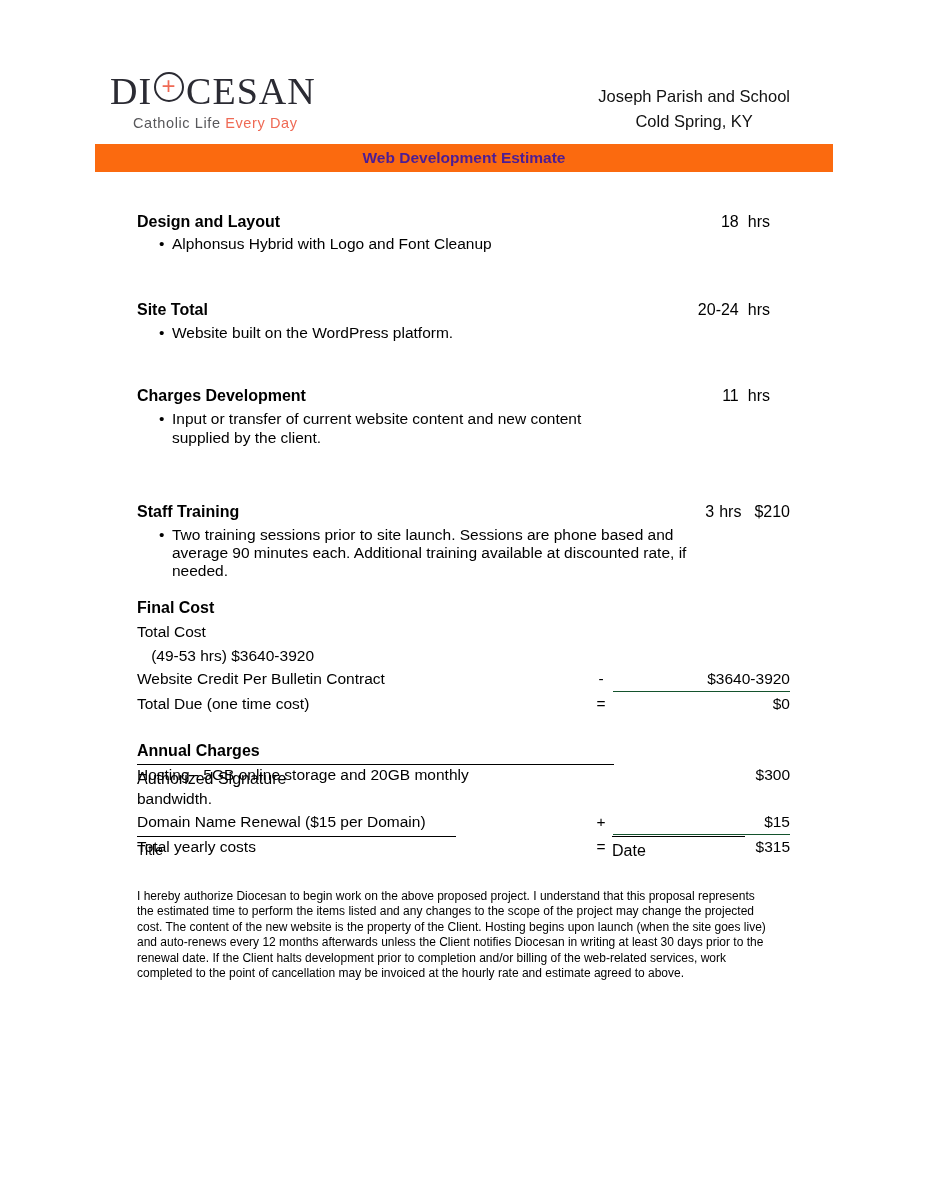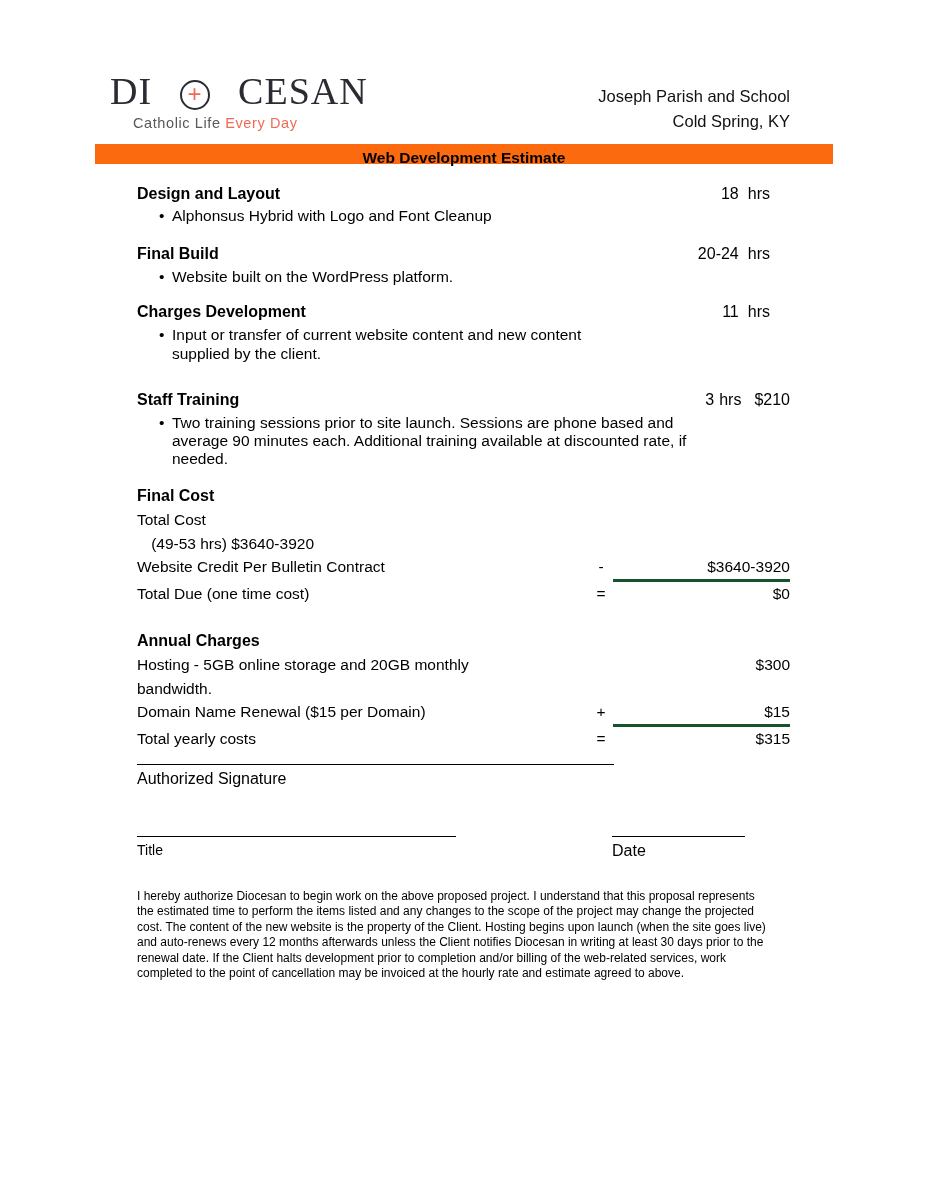--- a/index.html
+++ b/index.html
@@ -1,55 +1,55 @@
 <!DOCTYPE html>
 <html><head>
 <meta charset="utf-8">
 <style>
   html,body{margin:0;padding:0;background:#fff;}
   .page{position:relative;width:927px;height:1200px;background:#fff;overflow:hidden;
         font-family:"Liberation Sans",sans-serif;color:#000;}
 
   
   .logo-block{position:absolute;left:110px;top:72px;}
-  .logo-row{display:flex;align-items:flex-end;color:#2b2b33;
-            font-family:"Liberation Serif",serif;font-size:38px;line-height:1;letter-spacing:1px;gap:26px;}
+  .logo-row{display:flex;align-items:flex-start;color:#2b2b33;
+            font-family:"Liberation Serif",serif;font-size:38px;line-height:1;letter-spacing:1px;}
   .logo-o{width:30px;height:30px;box-sizing:border-box;border:2.5px solid #2b2b33;border-radius:50%;
           display:flex;align-items:center;justify-content:center;margin:0 2px;}
   .logo-plus{color:#ef6a55;font-family:"Liberation Sans",sans-serif;font-size:24px;
              line-height:1;margin-top:-2px;}
   .tagline{margin-top:5px;padding-left:23px;font-size:14.5px;letter-spacing:0.6px;color:#58585b;}
   .tagline .orange{color:#ef6a55;}
 
   
-  .header-right{position:absolute;top:84px;right:137px;text-align:right;
+  .header-right{position:absolute;top:84px;right:137px;text-align:center;
                 font-size:16.5px;line-height:25px;color:#111;}
 
   
-  .banner{position:absolute;left:95px;top:144px;width:738px;height:20px;background:#fb6a0f;
-          color:#000000;font-weight:bold;font-size:15.5px;text-align:center;line-height:28px;}
+  .banner{position:absolute;left:95px;top:144px;width:738px;height:28px;background:#fb6a0f;
+          color:#4c1d95;font-weight:bold;font-size:15.5px;text-align:center;line-height:28px;}
 
   
   .main{position:absolute;left:137px;top:184px;width:653px;font-size:15.5px;}
   .sec-head{display:flex;align-items:baseline;line-height:20px;font-size:16px;}
   .sec-title{font-weight:bold;flex:1;}
   .sec-right{display:flex;align-items:baseline;}
-  .sec-right .unit{margin-left:9px;}
+  .sec-right .unit{margin-left:9px;margin-top:28px;}
   .sec-right.no-price{padding-right:20px;}
   .sec-right .price{margin-left:13px;}
   .bullet{position:relative;padding-left:35px;line-height:18.2px;font-size:15.5px;}
   .dot{position:absolute;left:22px;}
   .w-narrow{max-width:452px;}
   .w-mid{max-width:550px;}
   .heading{font-weight:bold;font-size:16px;line-height:20px;}
   .calc-row{display:flex;align-items:baseline;line-height:23.5px;font-size:15.5px;}
   .calc-label{flex:1;}
   .calc-sign{width:16px;flex-shrink:0;text-align:center;margin-right:4px;}
   .calc-value{width:177px;flex-shrink:0;text-align:right;white-space:nowrap;}
-  .underlined{border-bottom:3px solid #14532d;}
+  .underlined{border-bottom:1px solid #14532d;}
   .bold{font-weight:normal;}
 
   
   .sig-line{position:absolute;left:137px;top:764px;width:477px;border-top:1.5px solid #000;}
   .sig-label{position:absolute;left:137px;top:770px;font-size:16px;}
   .title-line{position:absolute;left:137px;top:836px;width:319px;border-top:1.5px solid #000;}
   .title-label{position:absolute;left:137px;top:842px;font-size:14px;}
   .date-line{position:absolute;left:612px;top:836px;width:133px;border-top:1.5px solid #000;}
   .date-label{position:absolute;left:612px;top:842px;font-size:16px;}
 
@@ -92,21 +92,21 @@
         <span>18</span>
         <span class="unit">hrs</span>
       </span>
     </div>
     <div class="bullet" style="margin-top:3px;">
       <span class="dot">•</span>
       <span>Alphonsus Hybrid with Logo and Font Cleanup</span>
     </div>
 
     <div class="sec-head" style="margin-top:19px;">
-      <span class="sec-title">Final Build</span>
+      <span class="sec-title">Site Total</span>
       <span class="sec-right no-price">
         <span>20-24</span>
         <span class="unit">hrs</span>
       </span>
     </div>
     <div class="bullet" style="margin-top:4px;">
       <span class="dot">•</span>
       <span>Website built on the WordPress platform.</span>
     </div>
 

